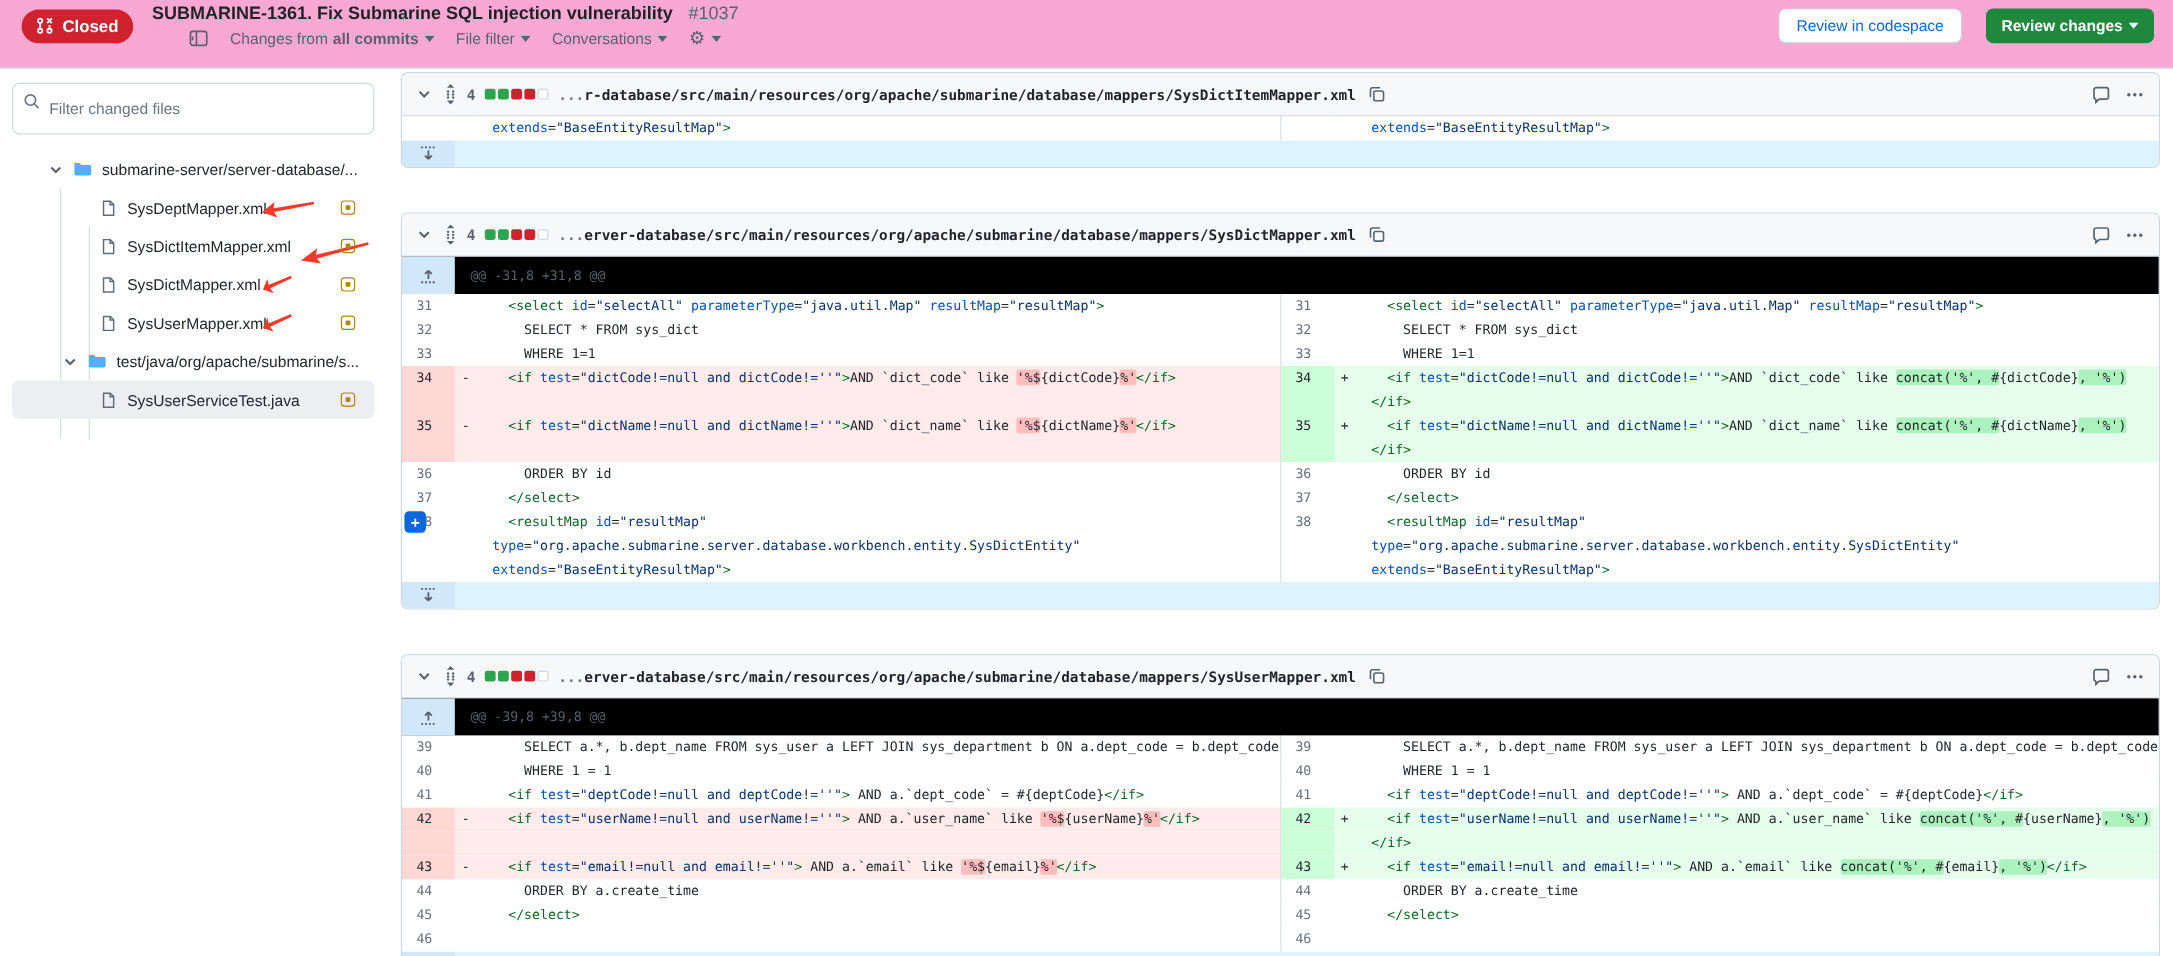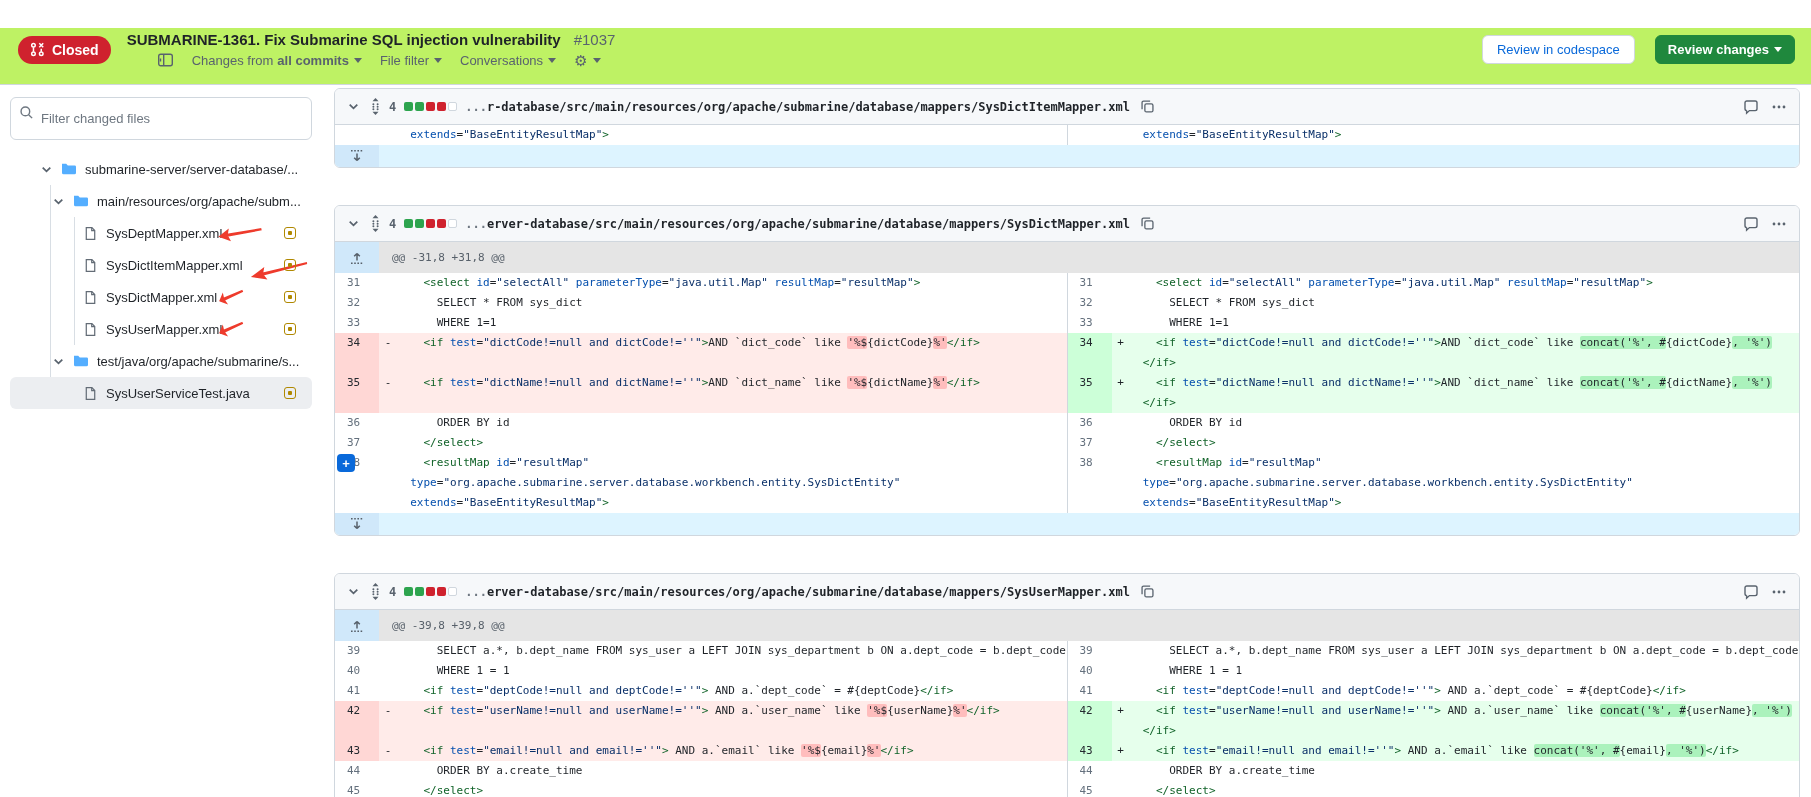--- a/index.html
+++ b/index.html
@@ -1,21 +1,21 @@
 <!DOCTYPE html>
 <html><head>
 <meta charset="utf-8">
 <style>
   * { box-sizing: border-box; margin: 0; padding: 0; }
   html,body { width:1811px; height:797px; overflow:hidden; background:#fff;
     font-family:"Liberation Sans", sans-serif; color:#1f2328; }
 
   
   .topbar { height:57px; display:flex; align-items:center; gap:16px;
-    padding:0 16px 13px 18px; border-bottom:1px solid #d0d7de; background:#bef264;margin-top:28px; }
+    padding:0 16px 13px 18px; border-bottom:1px solid #d0d7de; background:#f9a8d4; }
   .state-badge { display:inline-flex; align-items:center; gap:7px; background:#cf222e;
     color:#fff; font-weight:bold; font-size:14px; padding:6px 12px; border-radius:16px; flex:0 0 auto; }
   .titleblock { display:flex; flex-direction:column; gap:4px; min-width:0; }
   .titlerow { display:flex; align-items:baseline; gap:13px; }
   .pr-title { font-size:15px; font-weight:bold; white-space:nowrap; }
   .pr-number { font-size:15px; color:#59636e; }
   .toolbar { display:flex; align-items:center; gap:18px; padding-left:30px;
     font-size:13px; color:#59636e; }
   .toolbar button { background:none; border:none; color:#59636e; font-size:13px;
     font-family:inherit; cursor:pointer; display:inline-flex; align-items:center; padding:0; }
@@ -95,21 +95,21 @@
   .k-add .num { background:#ccffd8; color:#24292f; }
   .k-add .mark, .k-add .code { background:#e6ffec; }
   .tk-p { color:#1f2328; } .tk-t { color:#116329; } .tk-a { color:#0550ae; }
   .tk-s { color:#0a3069; }
   .tk-hd { background:#ffbdbd; border-radius:2px; color:#1f2328; }
   .tk-ha { background:#abf2bc; border-radius:2px; color:#1f2328; }
   .plusbtn { position:absolute; left:2px; top:1px; width:18px; height:18px; background:#0969da;
     color:#fff; border:none; border-radius:4px; font:bold 13px/17px "Liberation Sans", sans-serif;
     padding:0; cursor:pointer; z-index:2; }
 
-  .row.hunk { background:#e5e5e5; height:31px; align-items:stretch; }
+  .row.hunk { background:#000000; height:31px; align-items:stretch; }
   .hgut, .egut { flex:0 0 44px; background:#d0e8fa; display:flex; align-items:center;
     justify-content:center; cursor:pointer; color:#57606a; }
   .htext { font:11px/31px "DejaVu Sans Mono", monospace; color:#57606a; padding-left:13px; }
   .row.exp { background:#ddf4ff; height:22px; }
 </style>
 </head>
 <body>
 
 <div class="topbar">
   <span class="state-badge">
@@ -187,33 +187,20 @@
               <path d="M2.5 4.2L6 7.7l3.5-3.5"></path>
             </svg>
           </span>
           <span class="icn">
             <svg width="17" height="16" viewBox="0 0 16 16">
               <path fill="#54aeff" d="M1.5 2.8h4.2l1.6 1.7h6.9a1.3 1.3 0 0 1 1.3 1.3v6a1.5 1.5 0 0 1-1.5 1.5H3a1.5 1.5 0 0 1-1.5-1.5z"></path>
             </svg>
           </span>
           <span class="lbl">submarine-server/server-database/...</span>
         </div>
-        <div class="tree-row" style="padding-left: 42px;">
-          <span class="caret">
-            <svg width="13" height="13" viewBox="0 0 12 12" fill="none" stroke="#59636e" stroke-width="1.6">
-              <path d="M2.5 4.2L6 7.7l3.5-3.5"></path>
-            </svg>
-          </span>
-          <span class="icn">
-            <svg width="17" height="16" viewBox="0 0 16 16">
-              <path fill="#54aeff" d="M1.5 2.8h4.2l1.6 1.7h6.9a1.3 1.3 0 0 1 1.3 1.3v6a1.5 1.5 0 0 1-1.5 1.5H3a1.5 1.5 0 0 1-1.5-1.5z"></path>
-            </svg>
-          </span>
-          <span class="lbl">main/resources/org/apache/subm...</span>
-        </div>
         <div class="tree-row" style="padding-left: 73px;">
           <span class="icn">
             <svg width="15" height="15" viewBox="0 0 16 16" fill="none" stroke="#636c76" stroke-width="1.3">
               <path d="M3.5 1.8h6l3 3v9.4h-9z"></path>
               <path d="M9.3 1.8v3.2h3.2"></path>
             </svg>
           </span>
           <span class="lbl">SysDeptMapper.xml</span>
           <span class="annot arrow-0">
             <svg viewBox="0 0 60 16" preserveAspectRatio="none">

